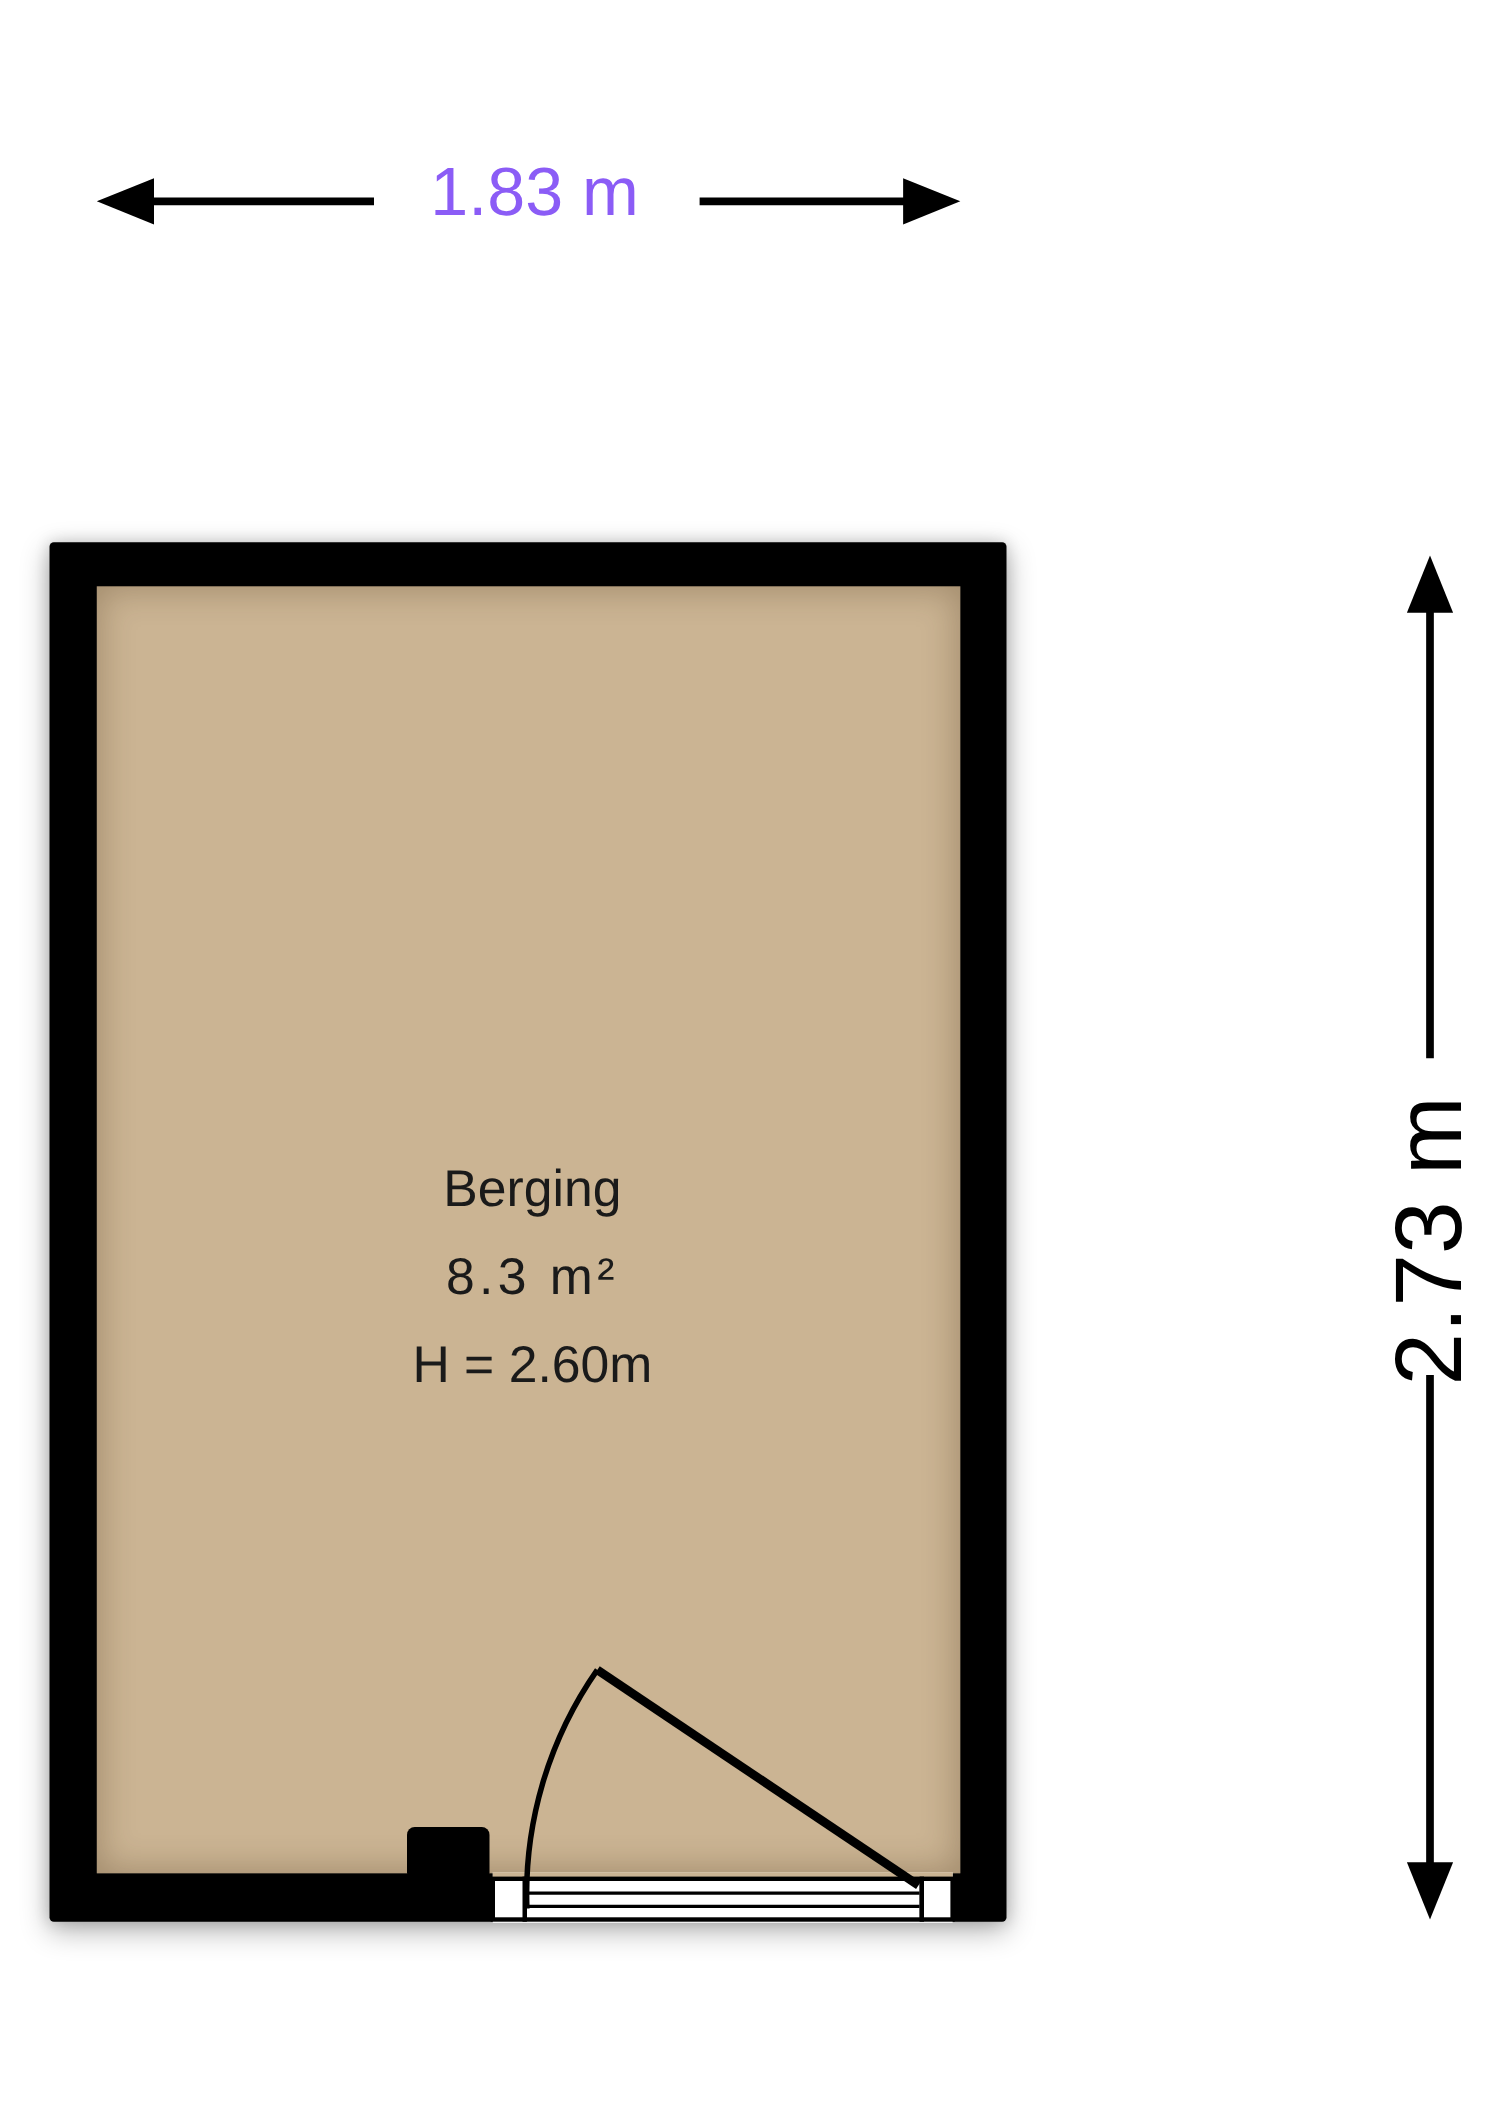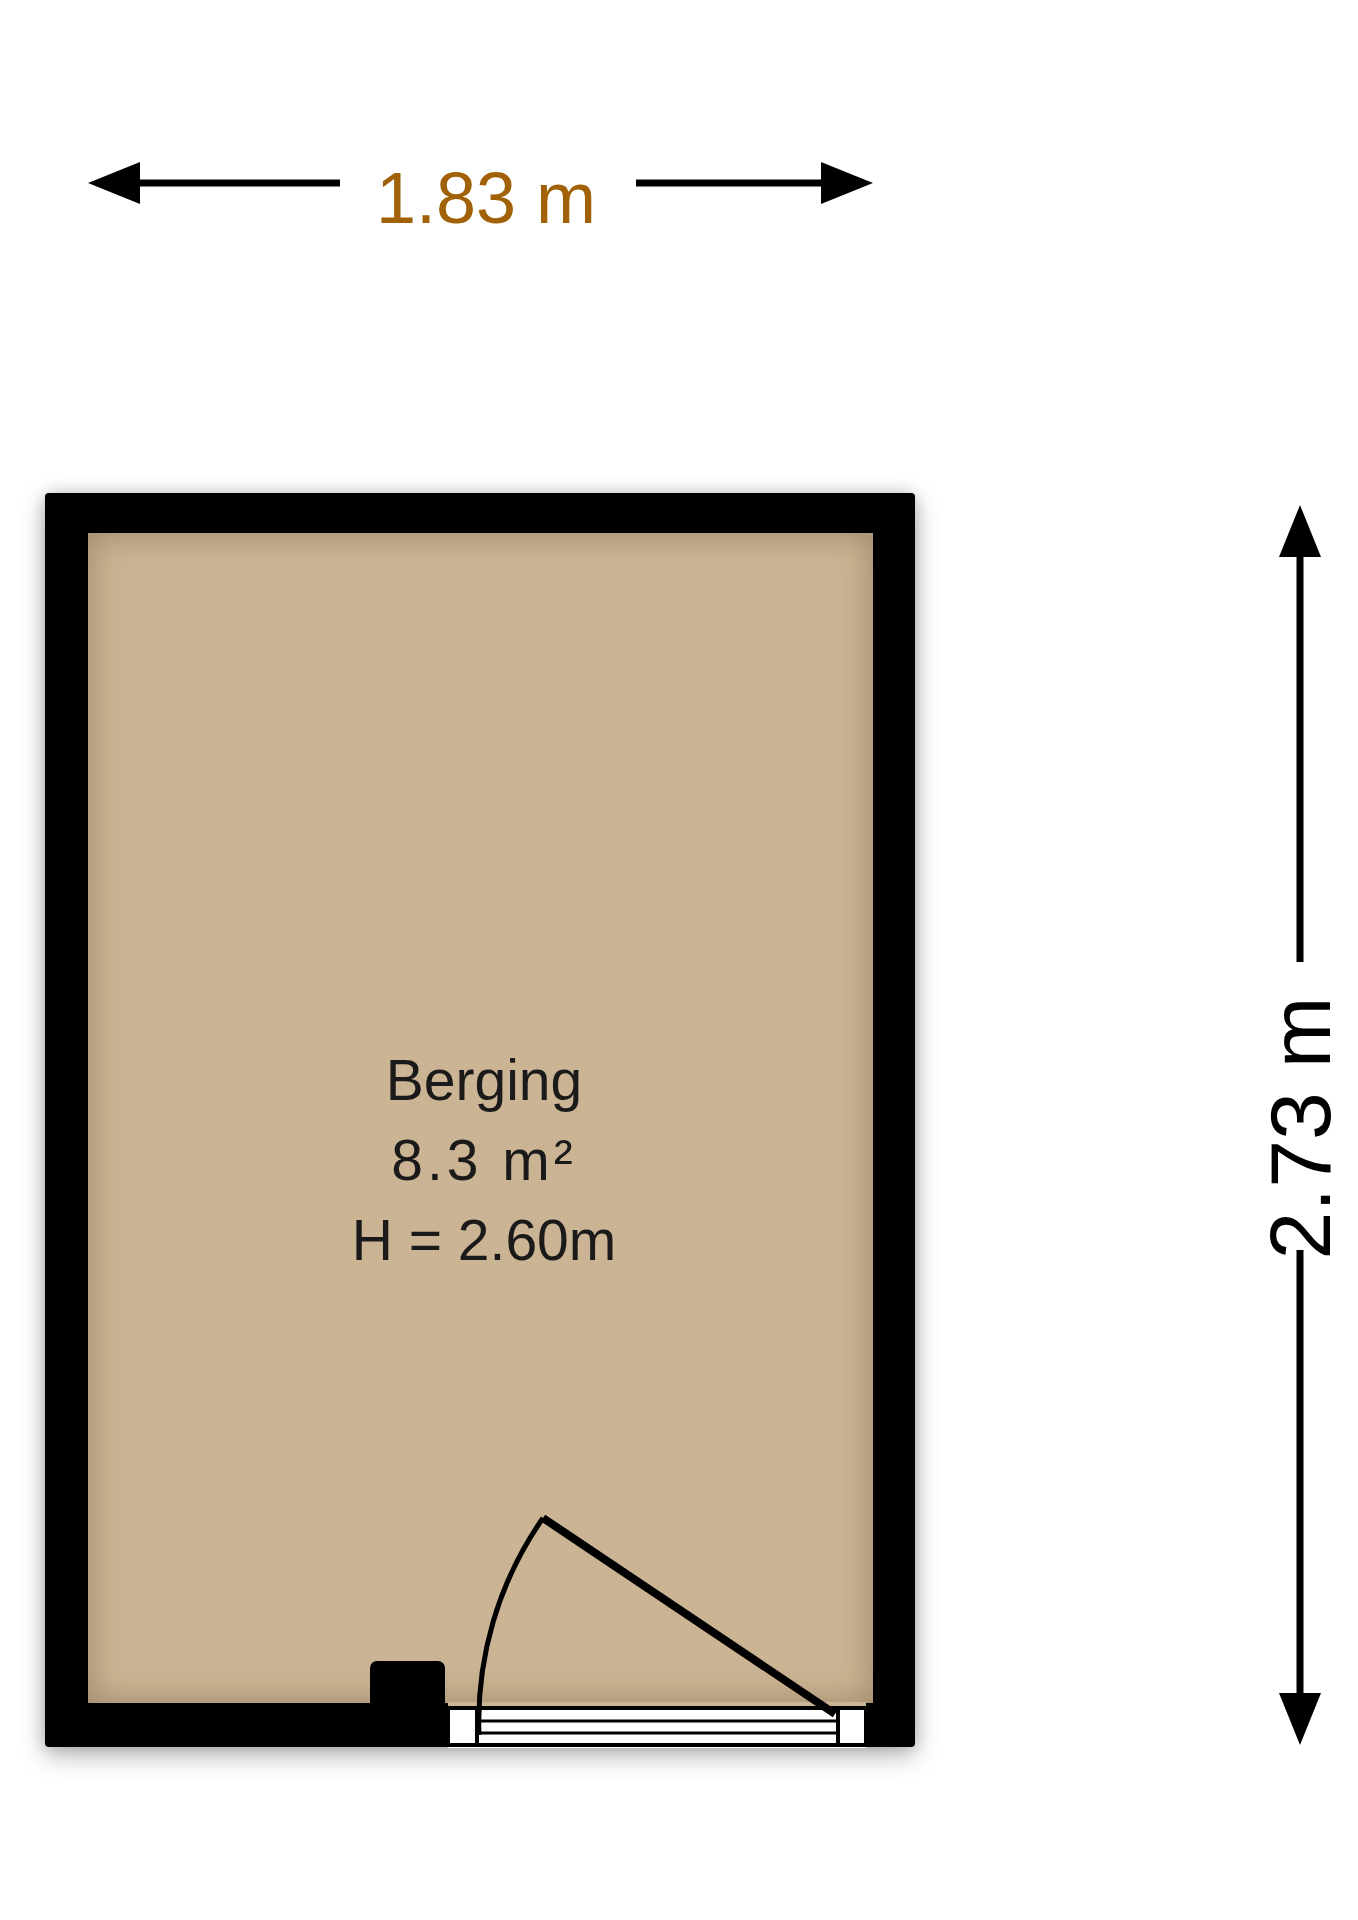--- a/index.html
+++ b/index.html
@@ -42,34 +42,34 @@
     pointer-events: none;
   }
   
   .room-label-block {
     position: absolute;
     left: 484px;
     top: 1040px;
     transform: translateX(-50%);
     text-align: center;
     color: #1a1a1a;
-    font-size: 57px;
+    font-size: 47px;
     line-height: 80px;
     white-space: nowrap;
   }
   .room-label-block .area-line {
     letter-spacing: 4px;
   }
   .dim-label-horizontal {
     position: absolute;
     left: 486px;
-    top: 200px;
+    top: 176px;
     transform: translate(-50%, -52%);
-    font-size: 72px;
-    color: #a16207;
+    font-size: 62px;
+    color: #8b5cf6;
     white-space: nowrap;
   }
   .dim-label-vertical {
     position: absolute;
     left: 1300px;
     top: 1128px;
     transform: translate(-50%, -50%) rotate(-90deg);
     font-size: 86px;
     color: #000000;
     white-space: nowrap;

